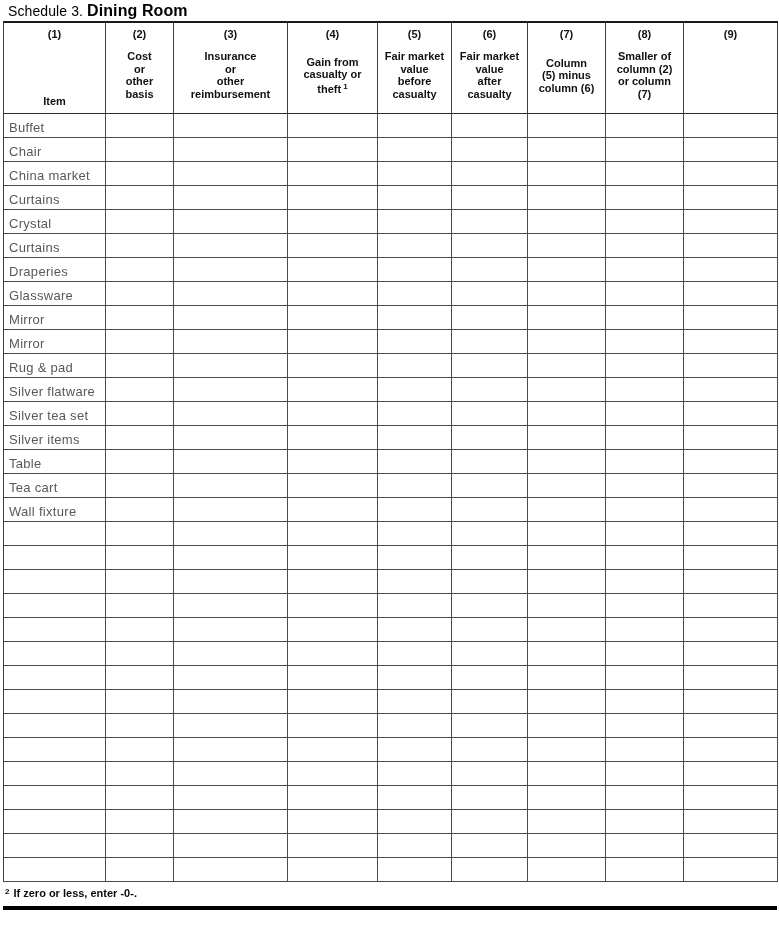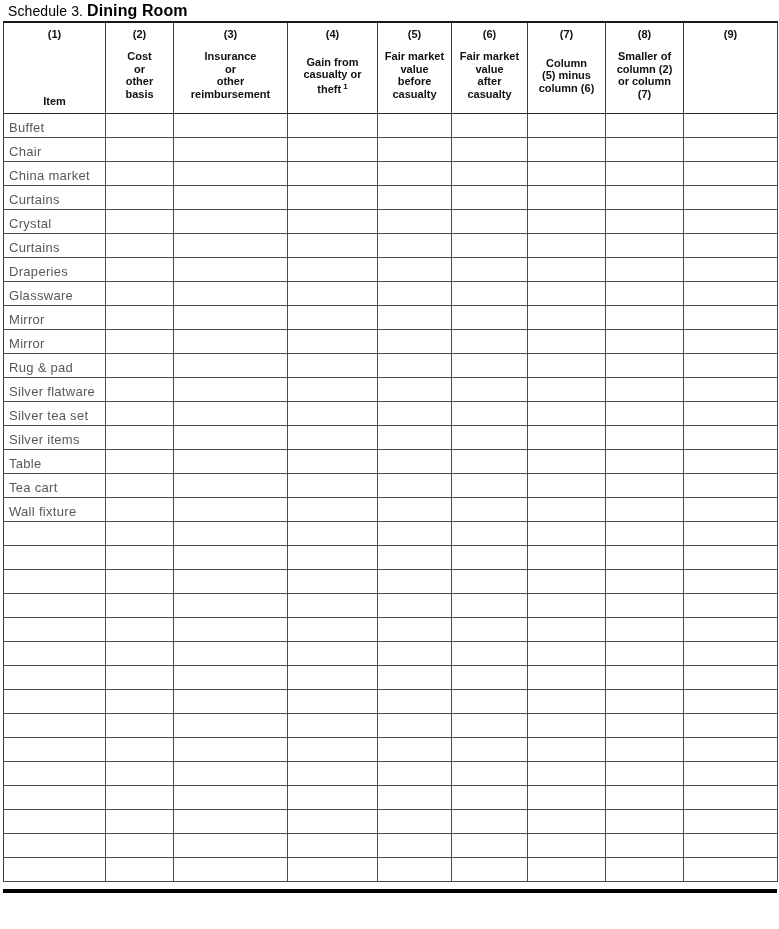--- a/index.html
+++ b/index.html
@@ -411,15 +411,16 @@
     <div class="bcell"></div>
     <div class="bcell"></div>
     <div class="bcell"></div>
     <div class="bcell"></div>
     <div class="bcell"></div>
     <div class="bcell"></div>
     <div class="bcell"></div>
   </div>
 
 <div class="footnotes">
+  <div class="fn-line"><span class="fn-sup">2</span><span>If zero or less, enter -0-.</span></div>
 </div>
 
 <div class="bottom-rule"></div>
 
 </body></html>

